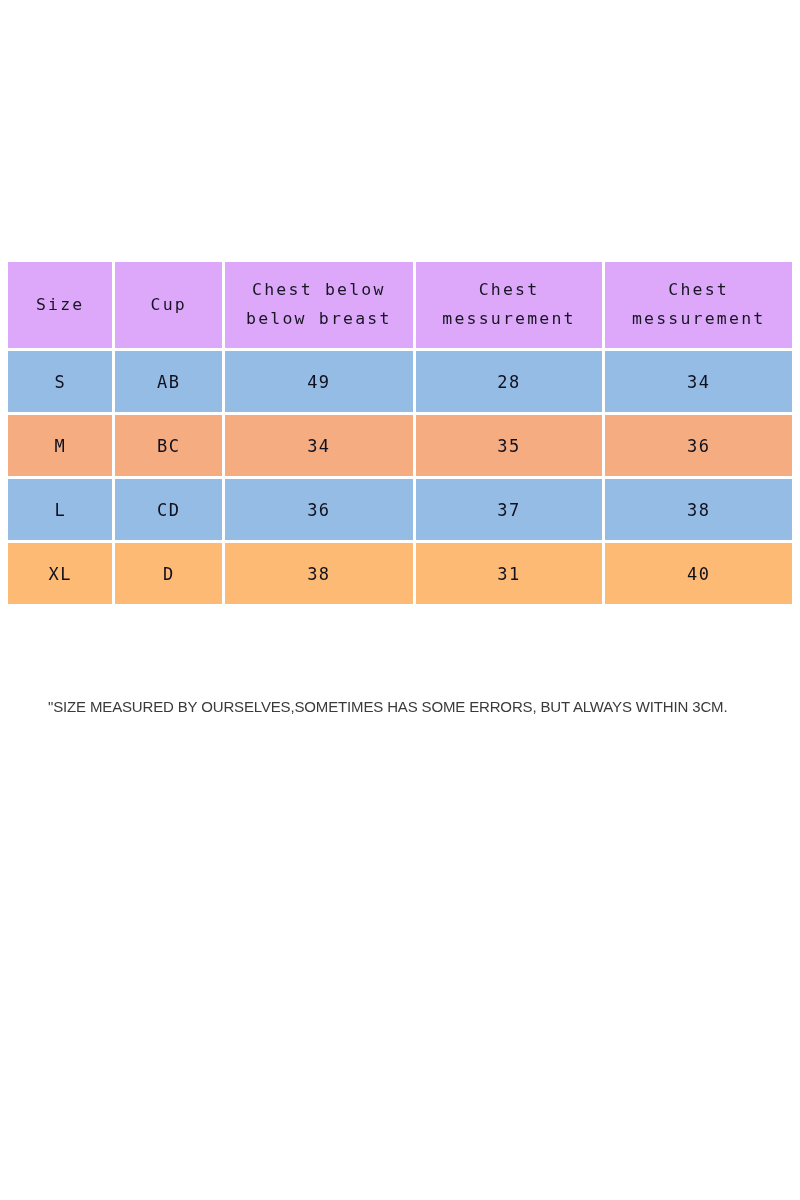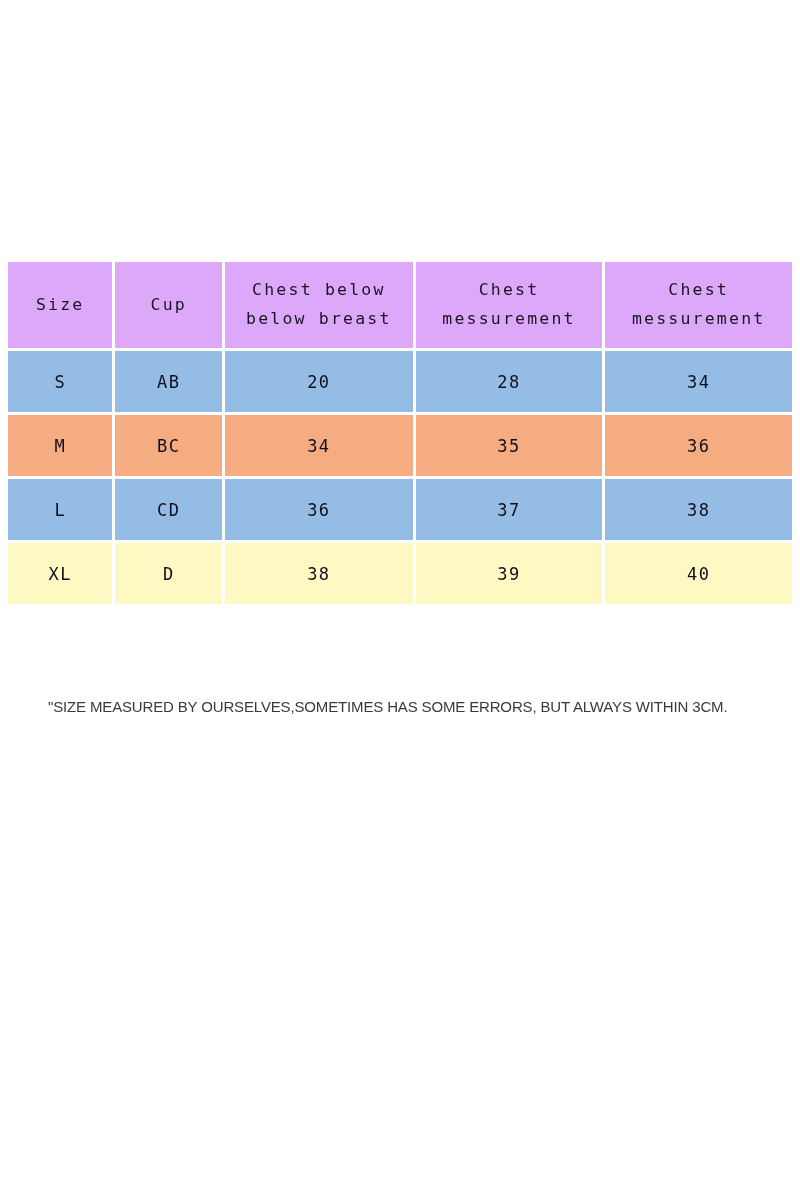--- a/index.html
+++ b/index.html
@@ -61,21 +61,21 @@
 
   
   .size-table tbody td {
     height: 61px;
     font-size: 17px;
     letter-spacing: 1.4px;
   }
 
   .row-blue   td { background: #94bce4; }
   .row-orange td { background: #f4ac80; }
-  .row-peach  td { background: #fef9c3; text-align: center; }
+  .row-peach  td { background: #fdba74; text-align: center; }
 
   .hdr-line { display: block; }
 
   
   .footnote {
     position: absolute;
     left: 48px;
     top: 698px;
     width: 740px;
     font-family: "Liberation Sans", sans-serif;
@@ -119,21 +119,21 @@
           <span class="hdr-line">Chest</span>
           <span class="hdr-line">messurement</span>
         </td>
       </tr>
     </thead>
 
     <tbody>
       <tr class="row-blue">
         <td>S</td>
         <td>AB</td>
-        <td>20</td>
+        <td>49</td>
         <td>28</td>
         <td>34</td>
       </tr>
       <tr class="row-orange">
         <td>M</td>
         <td>BC</td>
         <td>34</td>
         <td>35</td>
         <td>36</td>
       </tr>
@@ -141,21 +141,21 @@
         <td>L</td>
         <td>CD</td>
         <td>36</td>
         <td>37</td>
         <td>38</td>
       </tr>
       <tr class="row-peach">
         <td>XL</td>
         <td>D</td>
         <td>38</td>
-        <td>39</td>
+        <td>31</td>
         <td>40</td>
       </tr>
     </tbody>
   </table>
 
   <div class="footnote">"SIZE MEASURED BY OURSELVES,SOMETIMES HAS SOME ERRORS, BUT ALWAYS WITHIN 3CM.</div>
 
 </div>
 
 </body></html>

